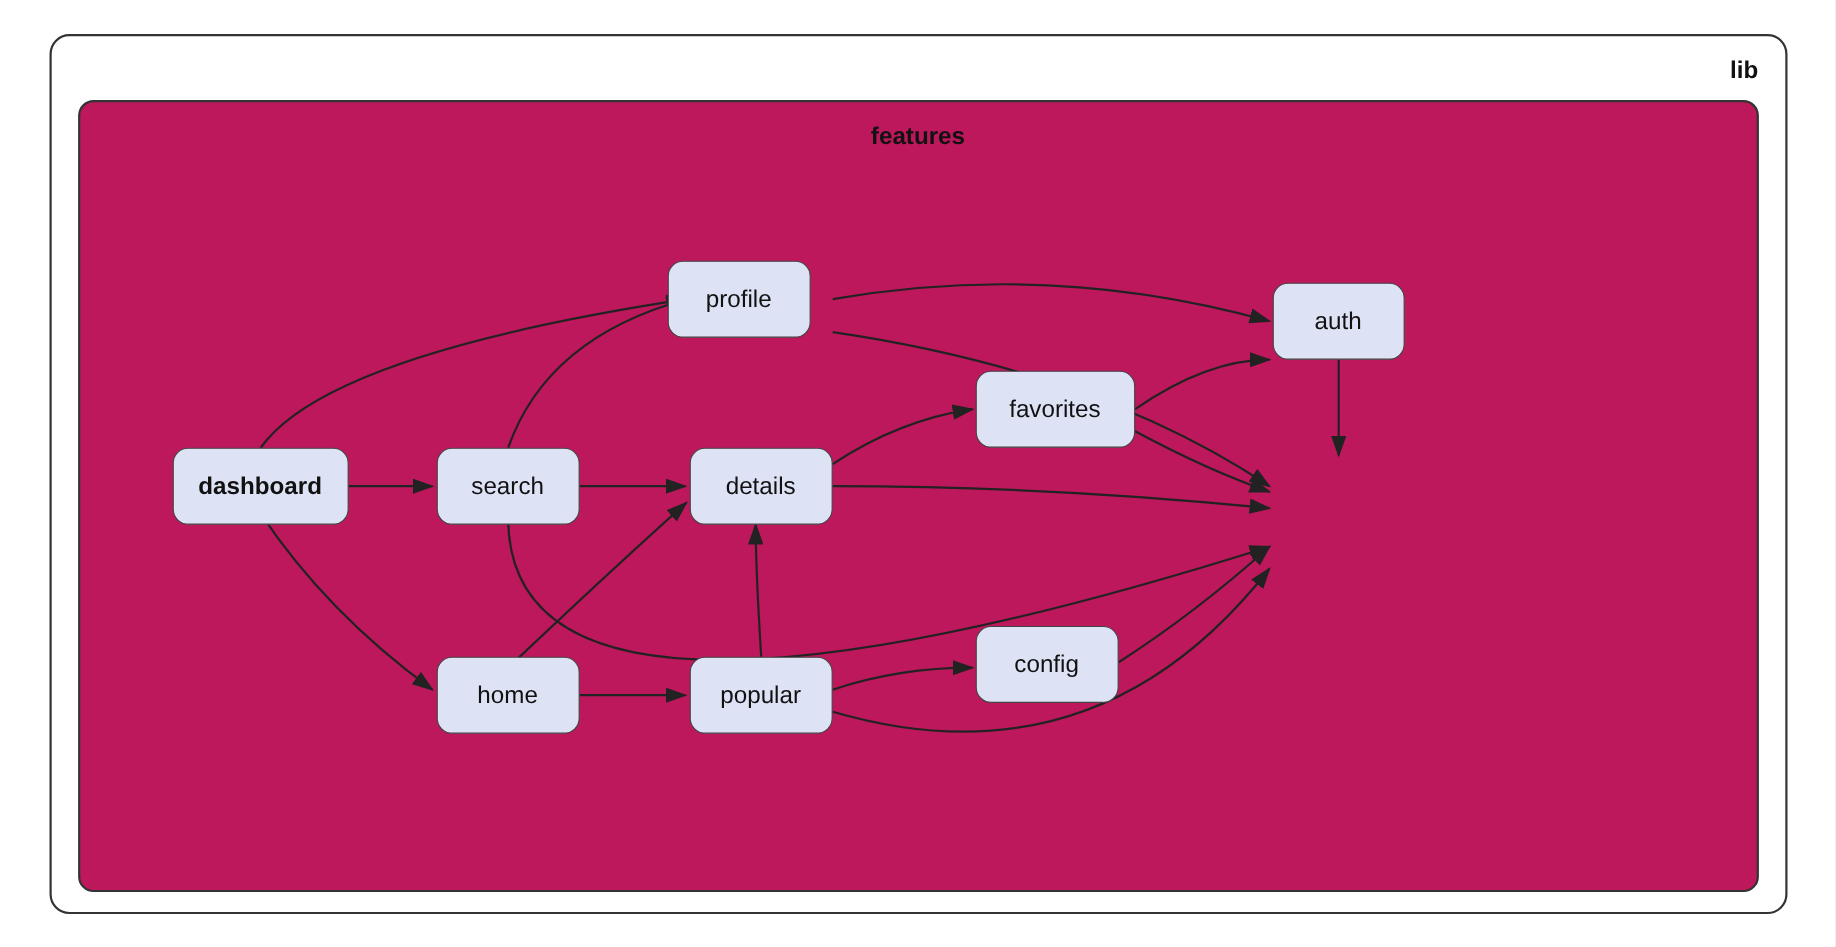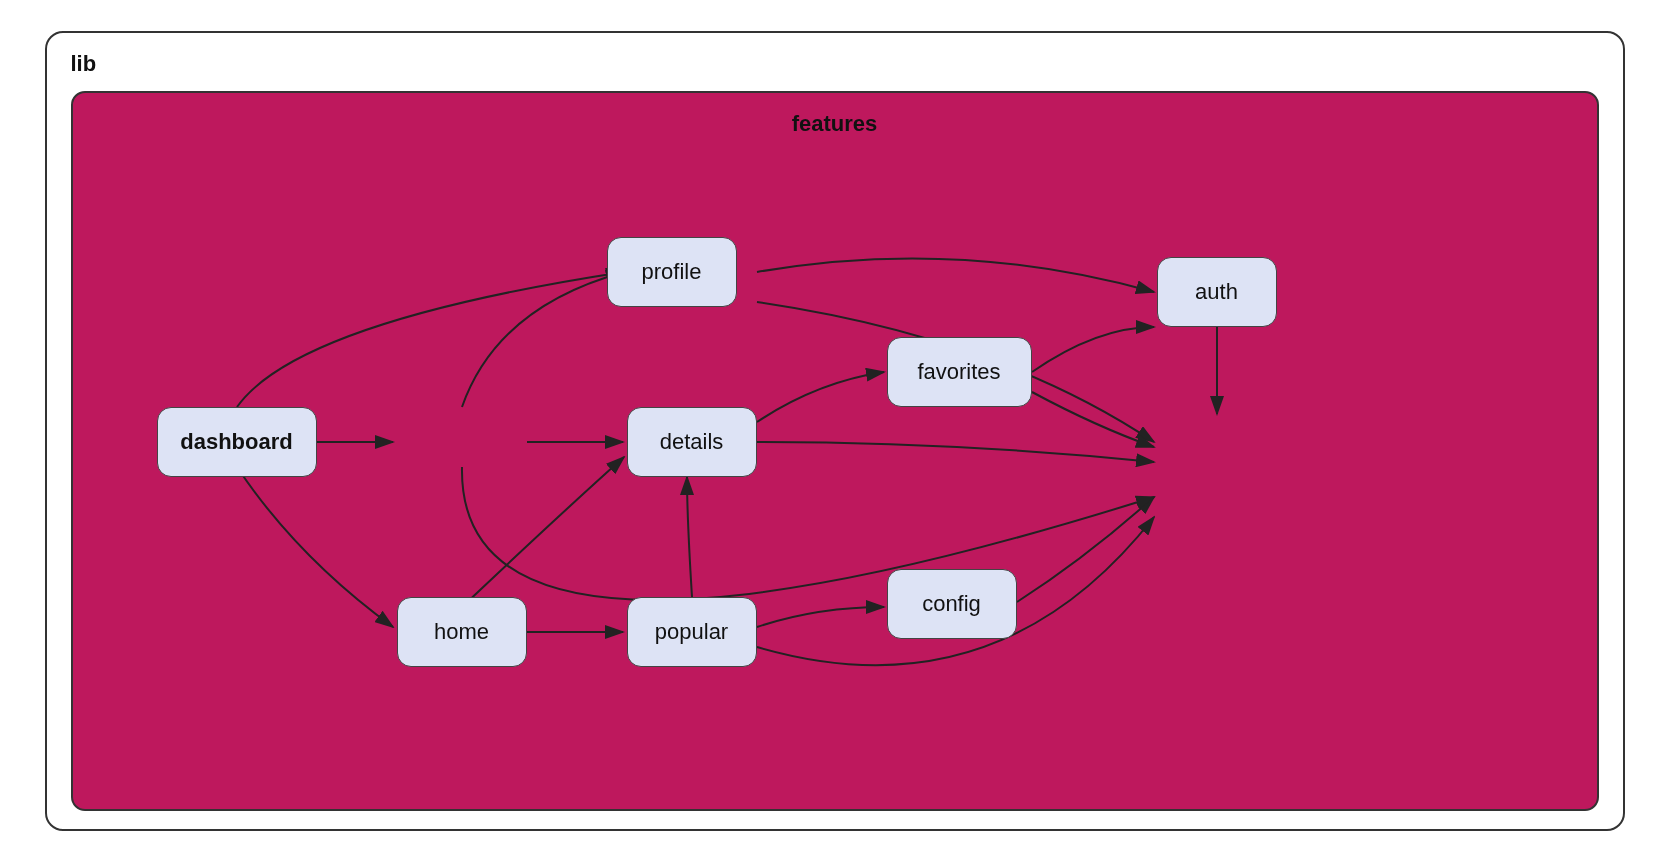--- a/index.html
+++ b/index.html
@@ -16,21 +16,21 @@
     .outer-container {
       border: 2.5px solid #333;
       border-radius: 18px;
       padding: 18px 24px 24px;
       width: 1580px;
       height: 800px;
       position: relative;
       background: #fff;
     }
     .outer-title {
-      text-align: left;
+      text-align: right;
       font-size: 22px;
       font-weight: bold;
       margin-bottom: 14px;
       color: #111;
     }
     .inner-container {
       border: 2px solid #333;
       border-radius: 14px;
       padding: 18px 24px 24px;
       width: 100%;
@@ -122,20 +122,23 @@
         <path d="M 920 465 Q 990 420 1057 360" fill="none" stroke="#222" stroke-width="2" marker-end="url(#arrow)"></path>
 
         <line x1="1120" y1="190" x2="1120" y2="277" stroke="#222" stroke-width="2" marker-end="url(#arrow)"></line>
 
         <path d="M 365 330 Q 360 580 1057 360" fill="none" stroke="#222" stroke-width="2" marker-end="url(#arrow)"></path>
       </svg>
 
       <div class="node" style="left:60px;top:270px;width:160px;height:70px;font-weight:bold;">
         <span>dashboard</span>
       </div>
+      <div class="node" style="left:300px;top:270px;width:130px;height:70px;">
+        <span>search</span>
+      </div>
       <div class="node" style="left:510px;top:100px;width:130px;height:70px;">
         <span>profile</span>
       </div>
       <div class="node" style="left:530px;top:270px;width:130px;height:70px;">
         <span>details</span>
       </div>
       <div class="node" style="left:300px;top:460px;width:130px;height:70px;">
         <span>home</span>
       </div>
       <div class="node" style="left:530px;top:460px;width:130px;height:70px;">

